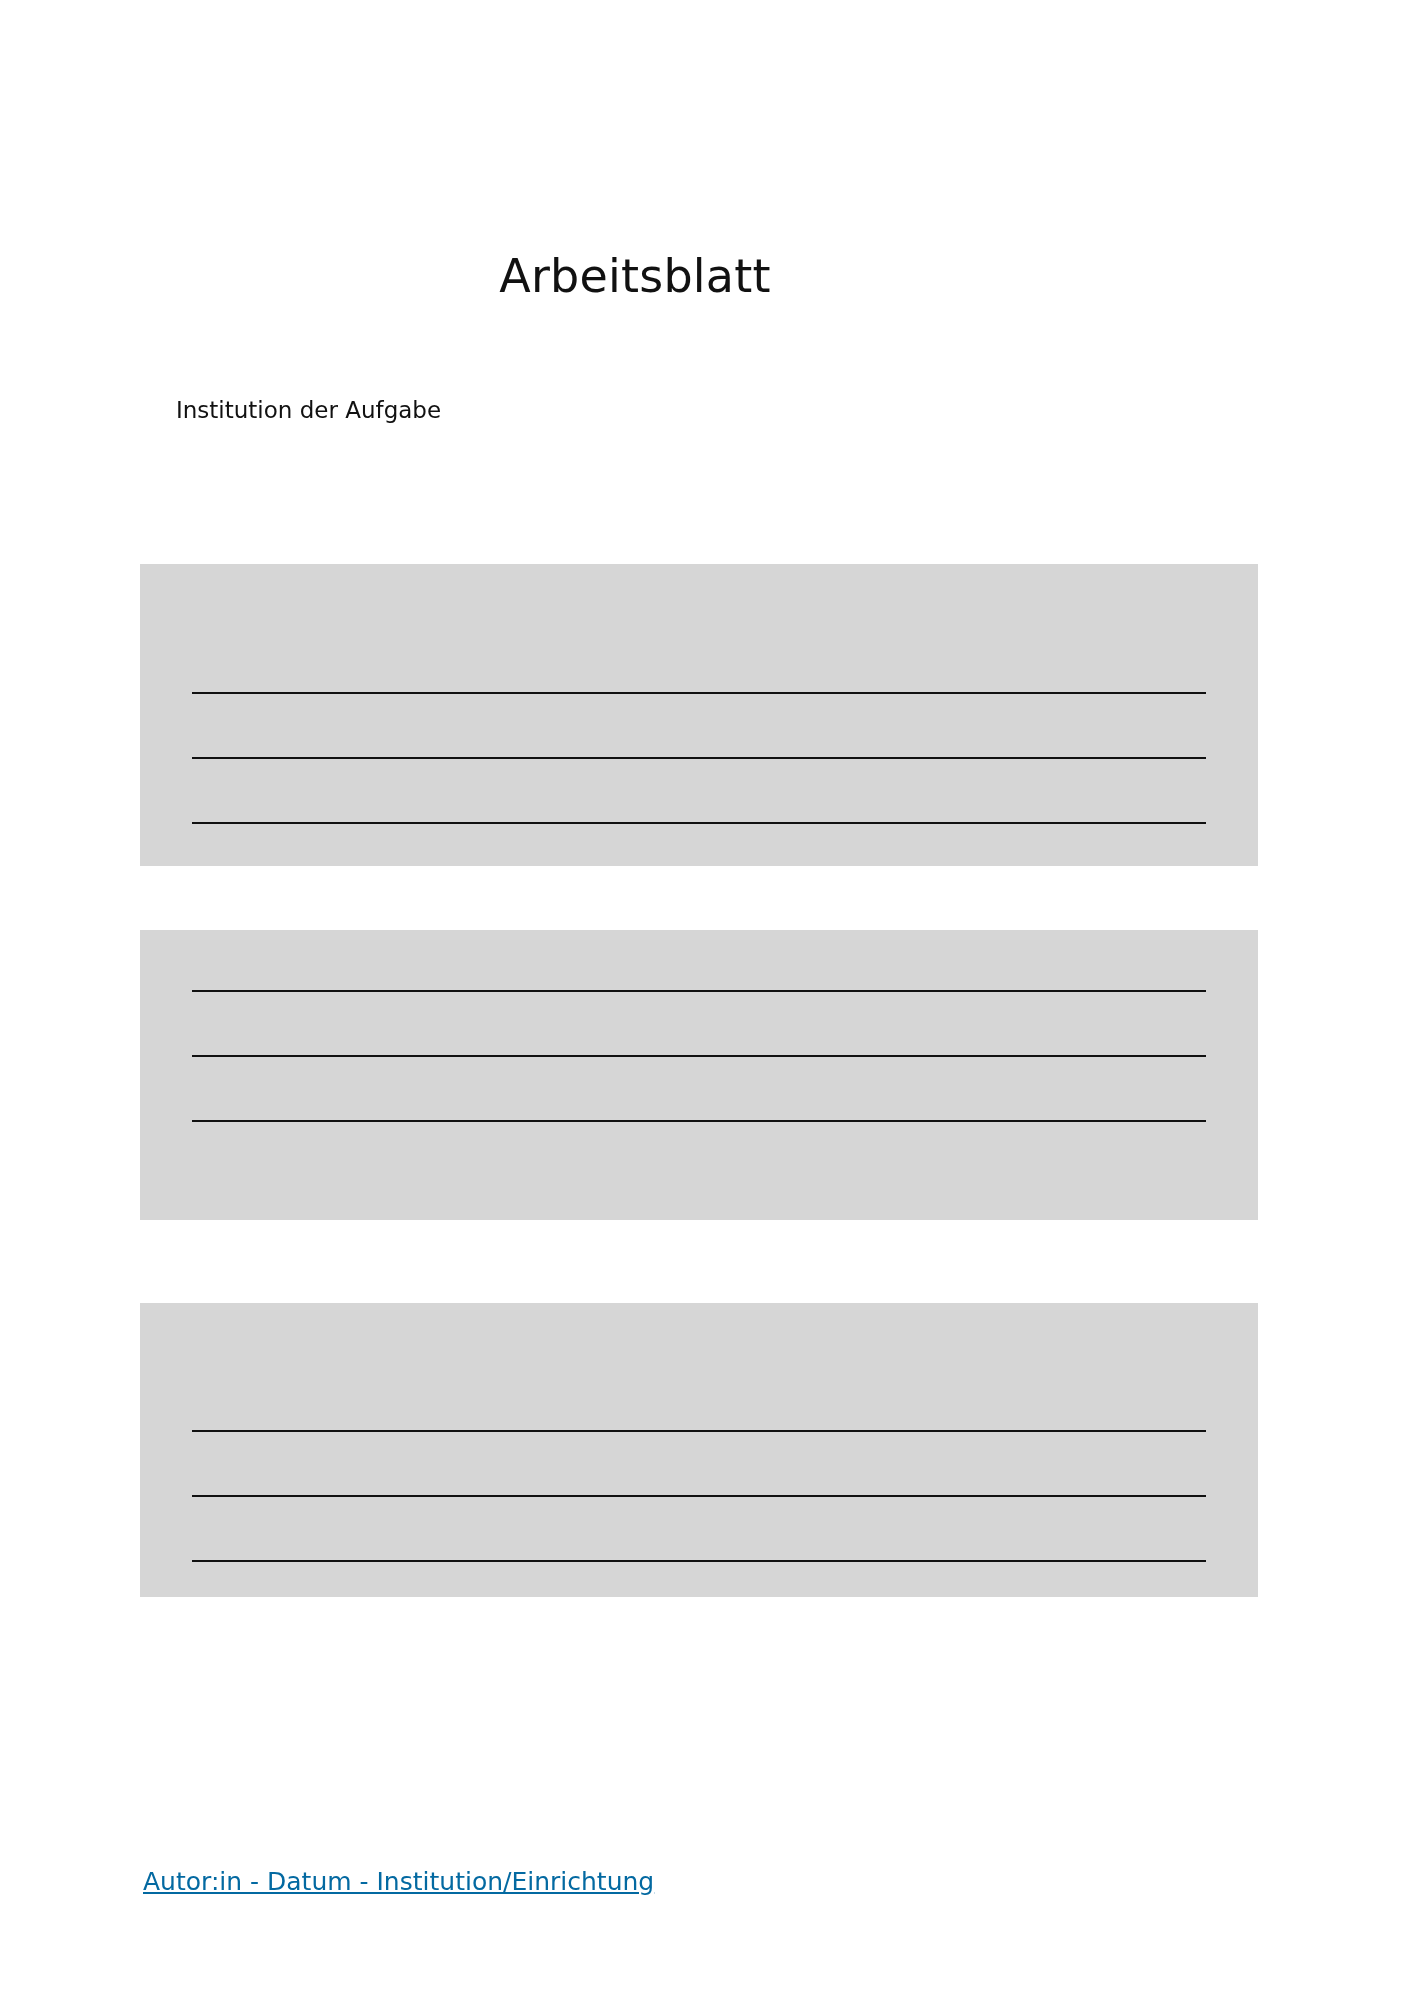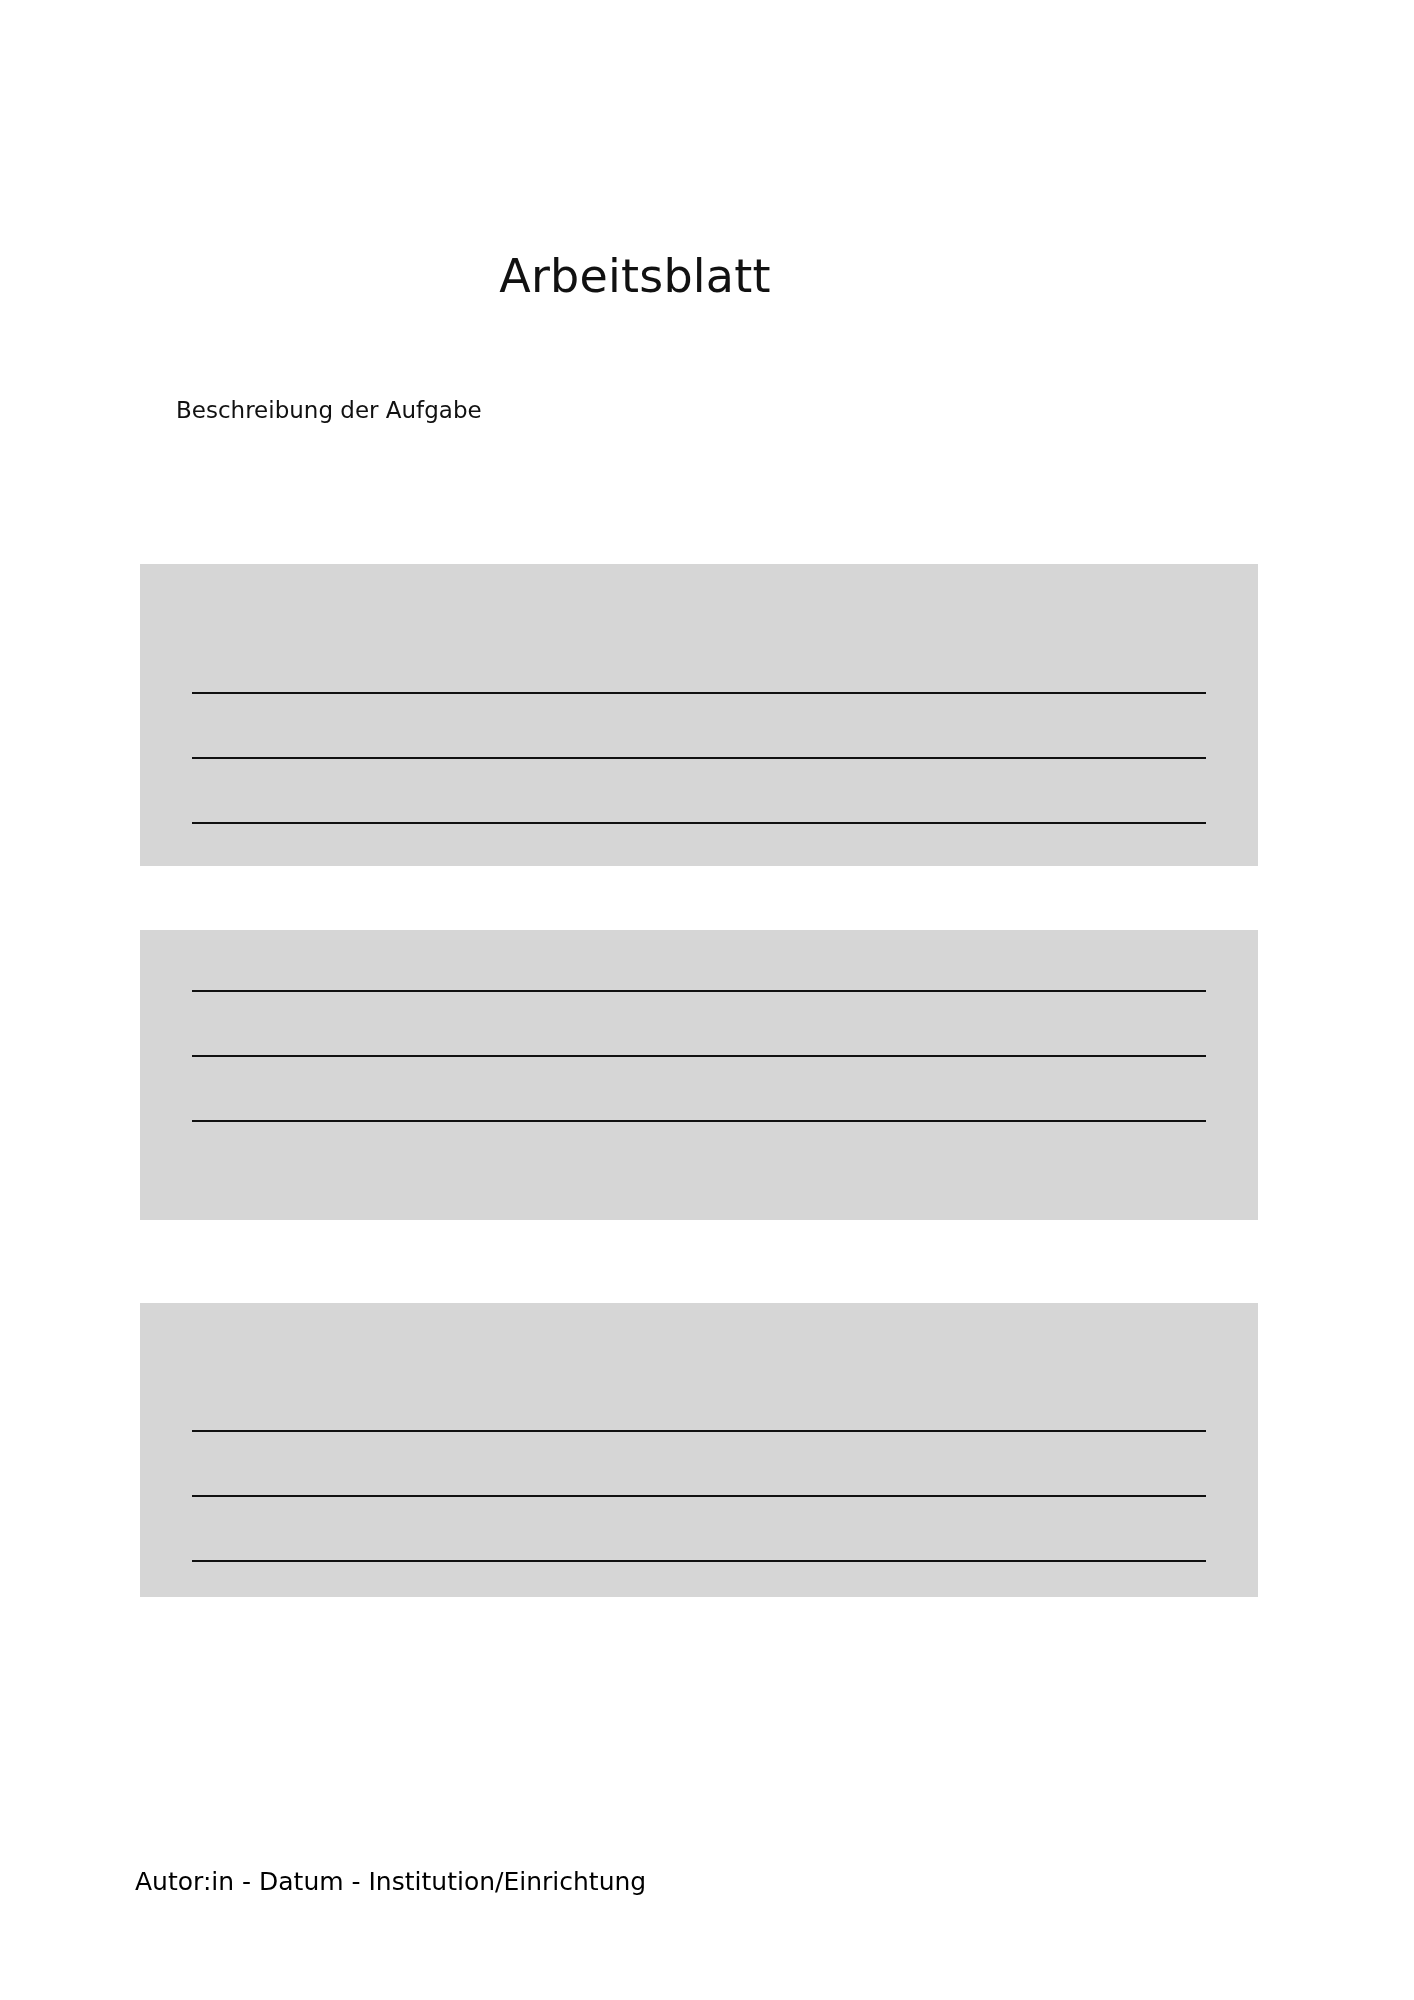--- a/index.html
+++ b/index.html
@@ -75,34 +75,35 @@
   #block-2 .write-line { margin-bottom: 63px; }
 
   
   #block-3 { top: 1276px; height: 294px; }
   #block-3 .lines { top: 127px; }
   #block-3 .write-line { margin-bottom: 63px; }
 
   .footer-meta {
     position: absolute;
     top: 1840px;
-    left: 135px;
+    left: 143px;
     font-size: 25px;
     font-weight: 400;
-    color: #000000;
+    color: #0369a1;
+    text-decoration: underline;
   }
 </style>
 </head>
 <body>
 
 <div class="page">
 
   <div class="doc-title">Arbeitsblatt</div>
 
-  <div class="task-description">Beschreibung der Aufgabe</div>
+  <div class="task-description">Institution der Aufgabe</div>
 
   <div class="answer-block" id="block-1">
     <div class="lines">
       <div class="write-line"></div>
       <div class="write-line"></div>
       <div class="write-line"></div>
     </div>
   </div>
 
   <div class="answer-block" id="block-2">

